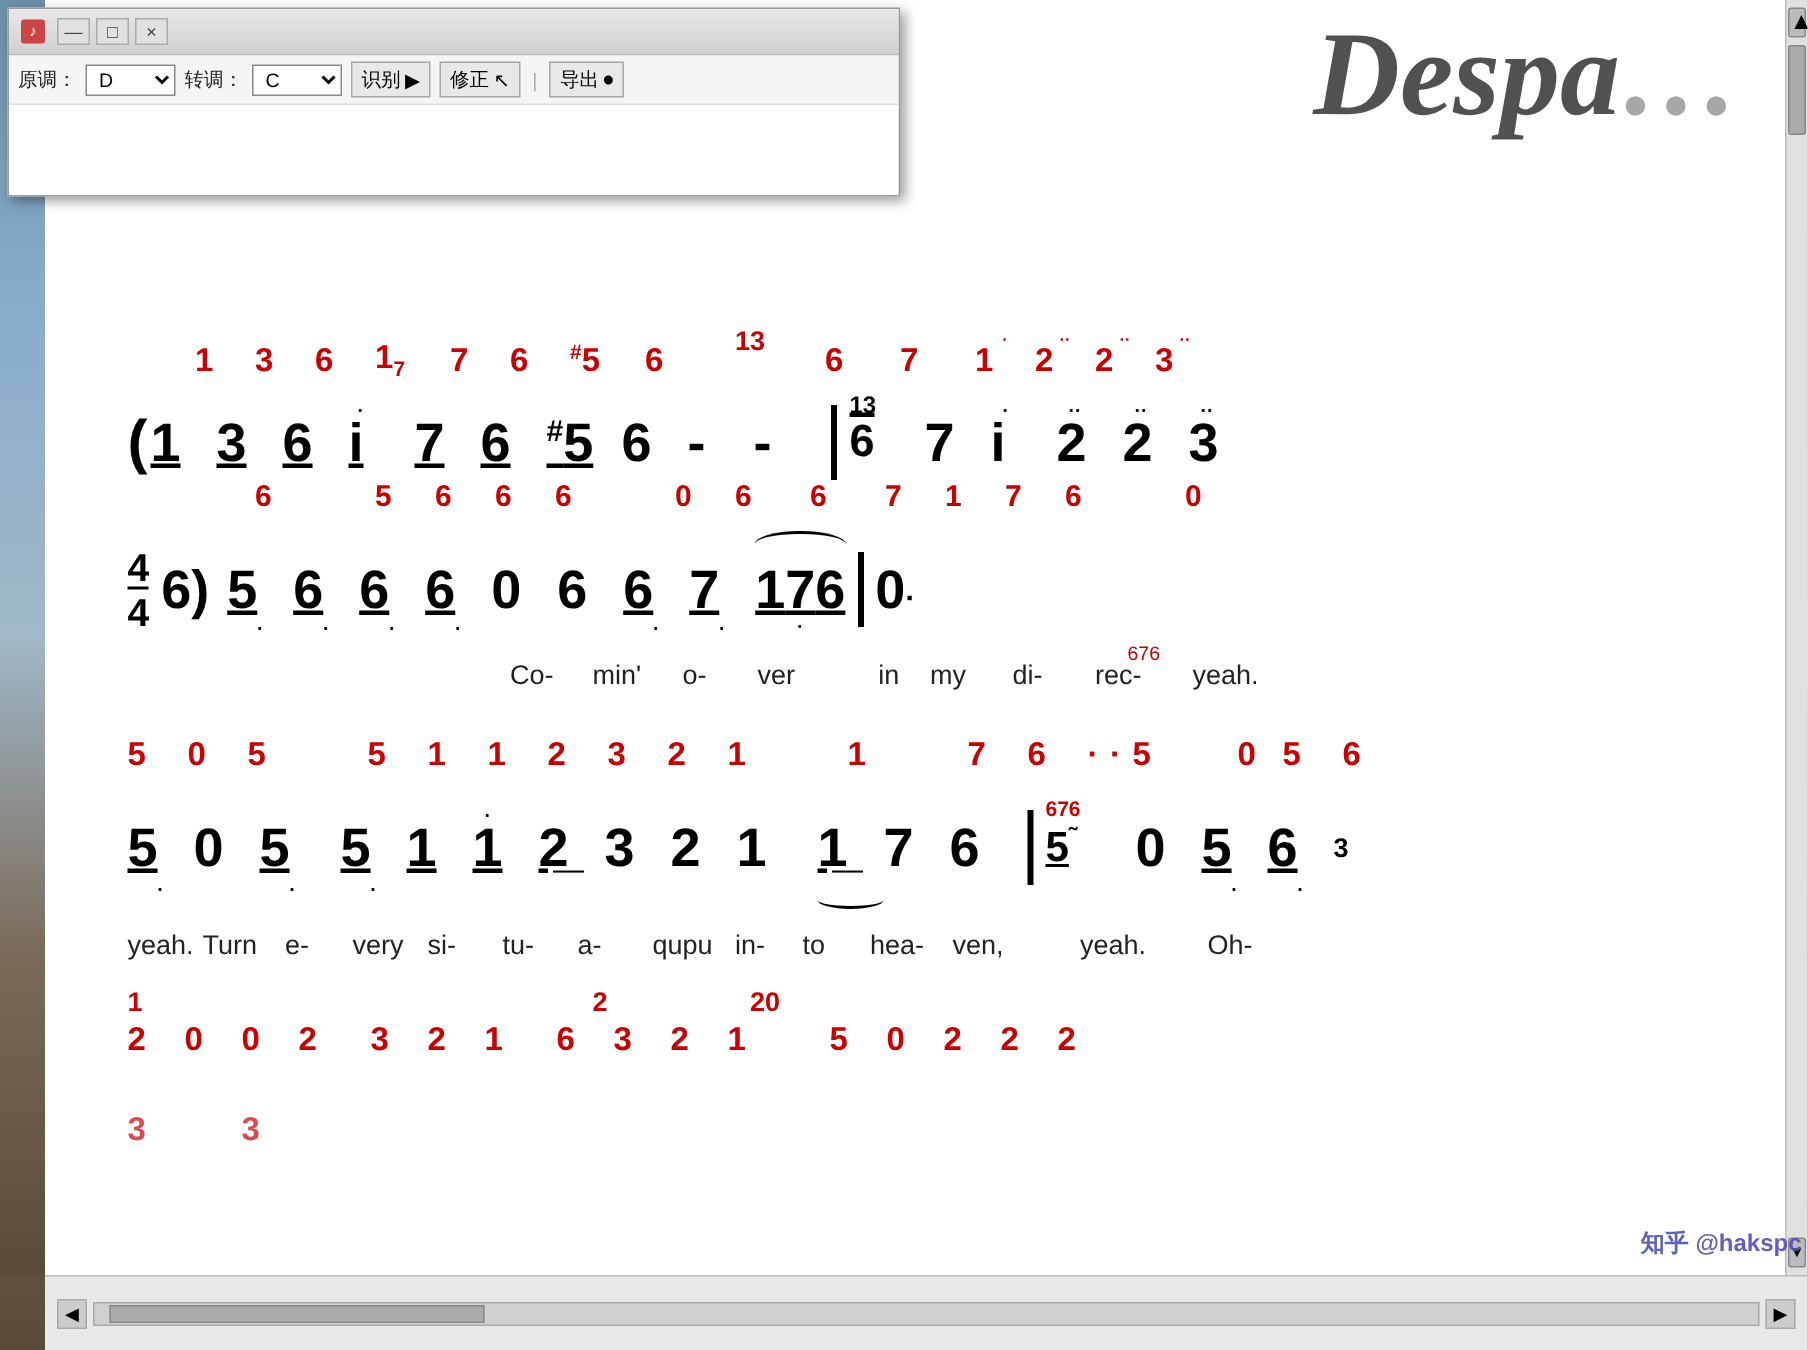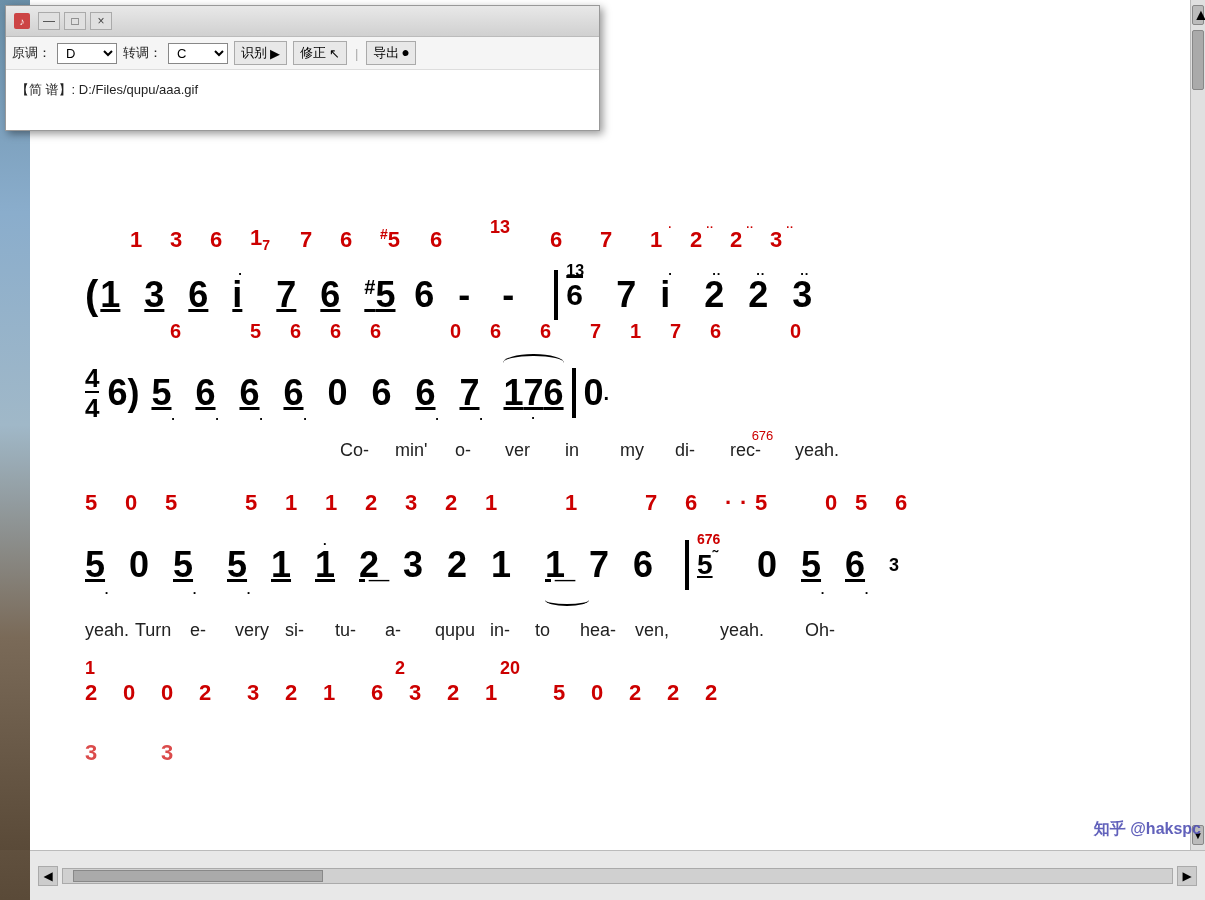--- a/index.html
+++ b/index.html
@@ -208,27 +208,27 @@
       <span>↖</span>
     </div>
     <span class="toolbar-sep">|</span>
     <div class="toolbar-btn">
       <span>导出</span>
       <span>⏺</span>
     </div>
   </div>
 
   <div class="log-area">
-    <div class="file-path">【简 谱】: D:/Files/qupu/aaa.gif</div>
   </div>
 </div>
 
 <div class="sheet-wrapper">
   <div class="sheet-inner">
 
+    <div style="position:absolute; top:5px; right:30px; font-size:80px; font-weight:bold; color:#333; font-style:italic; font-family:Georgia,serif; opacity:0.85;">Despa<span style="opacity:0.5;">…</span></div>
 
     <div style="position:absolute; top:225px; left:100px; right:30px; display:flex; align-items:flex-end; gap:0; font-size:22px; font-weight:bold; color:#cc0000;">
       <span style="min-width:40px;">1</span>
       <span style="min-width:40px;">3</span>
       <span style="min-width:40px;">6</span>
       <span style="min-width:50px;">1<sub style="font-size:14px;">7</sub></span>
       <span style="min-width:40px;">7</span>
       <span style="min-width:40px;">6</span>
       <span style="min-width:50px;"><sup style="font-size:14px;">#</sup>5</span>
       <span style="min-width:60px;">6</span>
@@ -308,21 +308,21 @@
       </span>
       <span style="width:4px; height:50px; background:#000; display:inline-block; margin:0 8px;"></span>
       <span style="min-width:44px; position:relative;">0<span style="font-size:20px;">·</span></span>
     </div>
 
     <div style="position:absolute; top:440px; left:310px; right:30px; display:flex; align-items:center; font-size:18px; color:#222;">
       <span style="min-width:55px;">Co-</span>
       <span style="min-width:60px;">min'</span>
       <span style="min-width:50px;">o-</span>
       <span style="min-width:60px;">ver</span>
-      <span style="min-width:55px;">in</span>
+      <span style="min-width:55px;text-align:center;">in</span>
       <span style="min-width:55px;">my</span>
       <span style="min-width:55px;">di-</span>
 
       <span style="min-width:65px; position:relative;">rec-
         <span style="position:absolute; top:-12px; left:0; right:0; font-size:13px; color:#cc0000; text-align:center;">676</span>
       </span>
       <span style="min-width:55px;">yeah.</span>
     </div>
 
     <div style="position:absolute; top:490px; left:55px; right:30px; display:flex; align-items:center; font-size:22px; font-weight:bold; color:#cc0000;">

